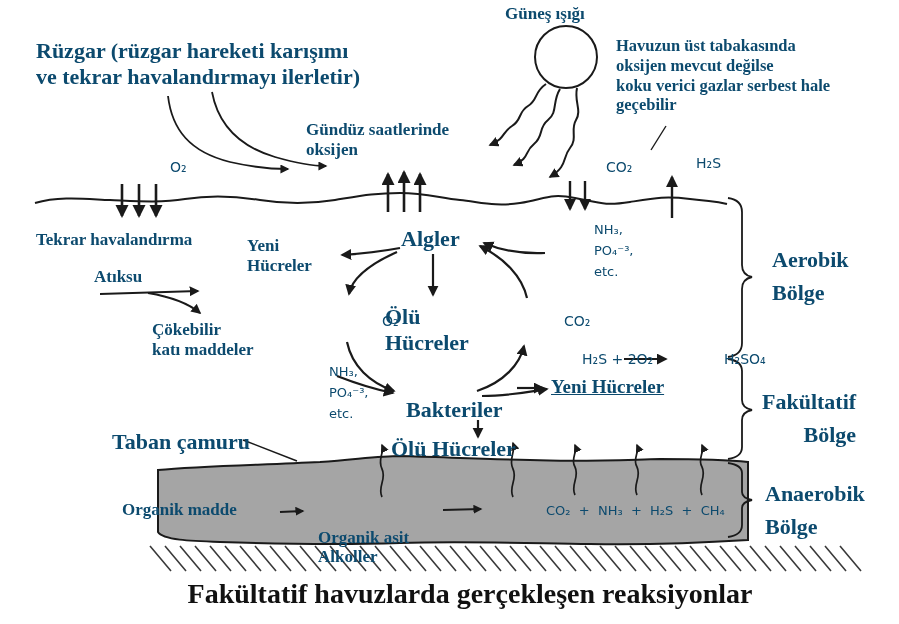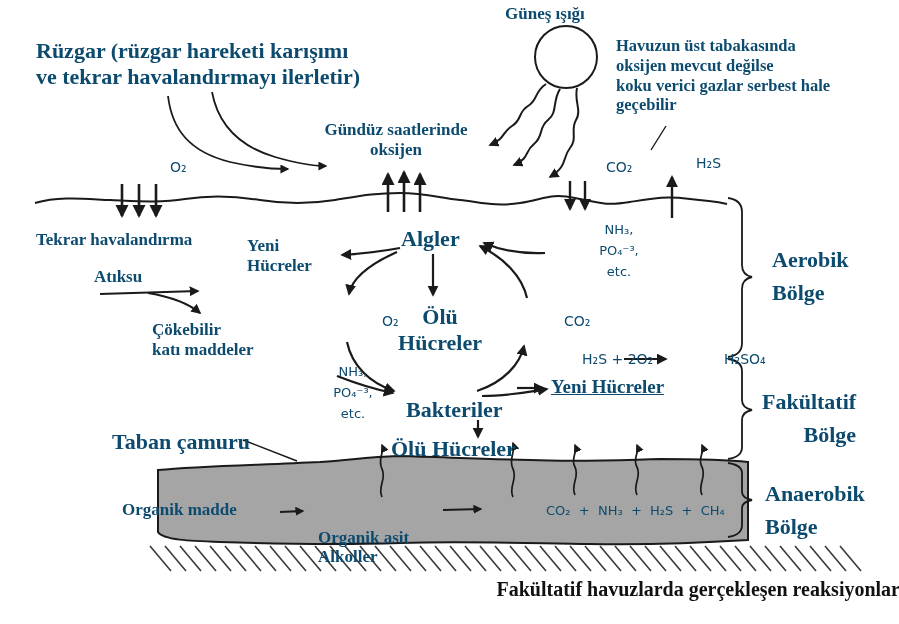--- a/index.html
+++ b/index.html
@@ -12,27 +12,27 @@
   .lbl {
     position:absolute; font-family:"Liberation Serif", serif;
     font-weight:bold; font-size:17px; line-height:1.2;
     color:#0c4a6e; white-space:nowrap; z-index:2;
   }
   .chem {
     font-family:"DejaVu Sans", sans-serif; font-weight:normal;
     font-size:14px; line-height:1.2;margin-left:48px;
   }
   .chem-small { font-size:13px; line-height:1.6; }
-  .center { text-align:center; }
+  .center { text-align:left; }
   .sz16 { font-size:16.5px; }
   .sz18 { font-size:22px; }
   .sz19 { font-size:19px;text-decoration:underline; }
   .caption {
     position:absolute; left:40px; top:578px; width:860px;
-    text-align:right; font-weight:bold; font-size:20px;
+    text-align:center; font-weight:bold; font-size:28px;
     font-family:"Liberation Serif", serif; color:#111; z-index:2;
   }
   svg path, svg line, svg circle { vector-effect:none; }
 </style>
 </head>
 <body>
 
 <div class="screen">
 
   <svg class="artwork" viewBox="0 0 899 624" aria-hidden="true">

